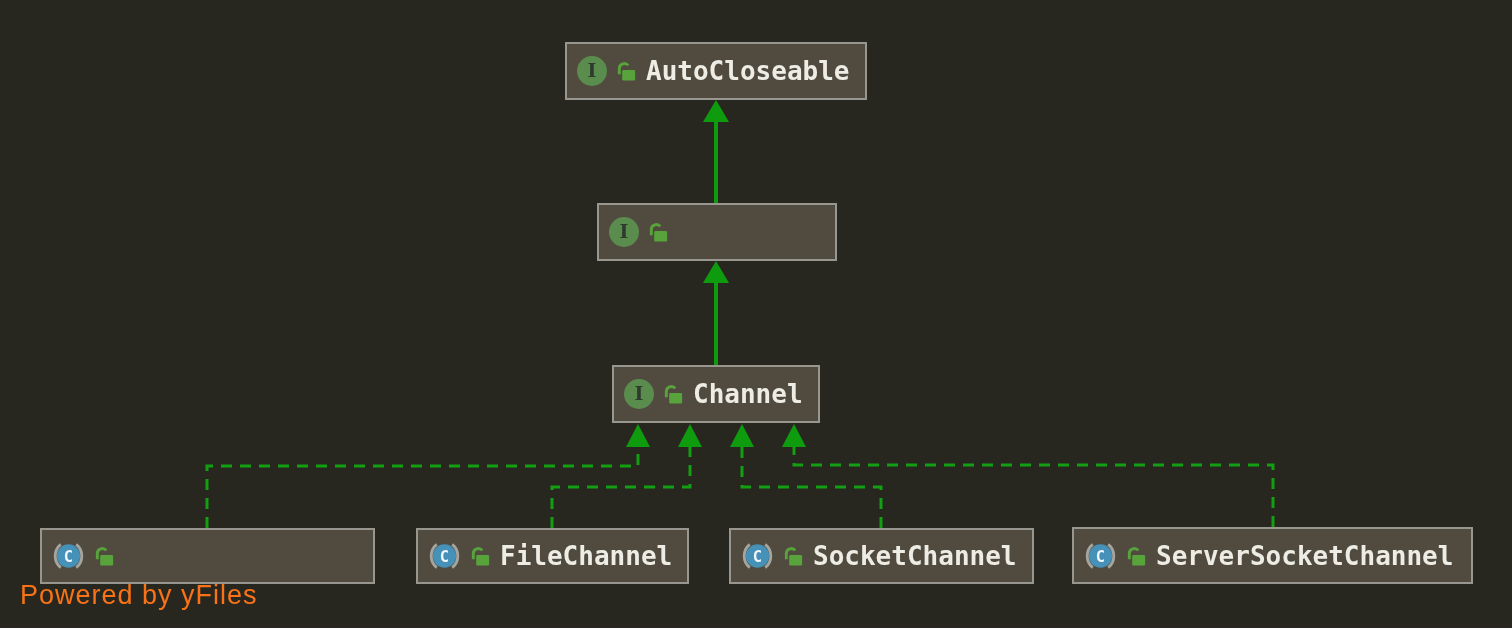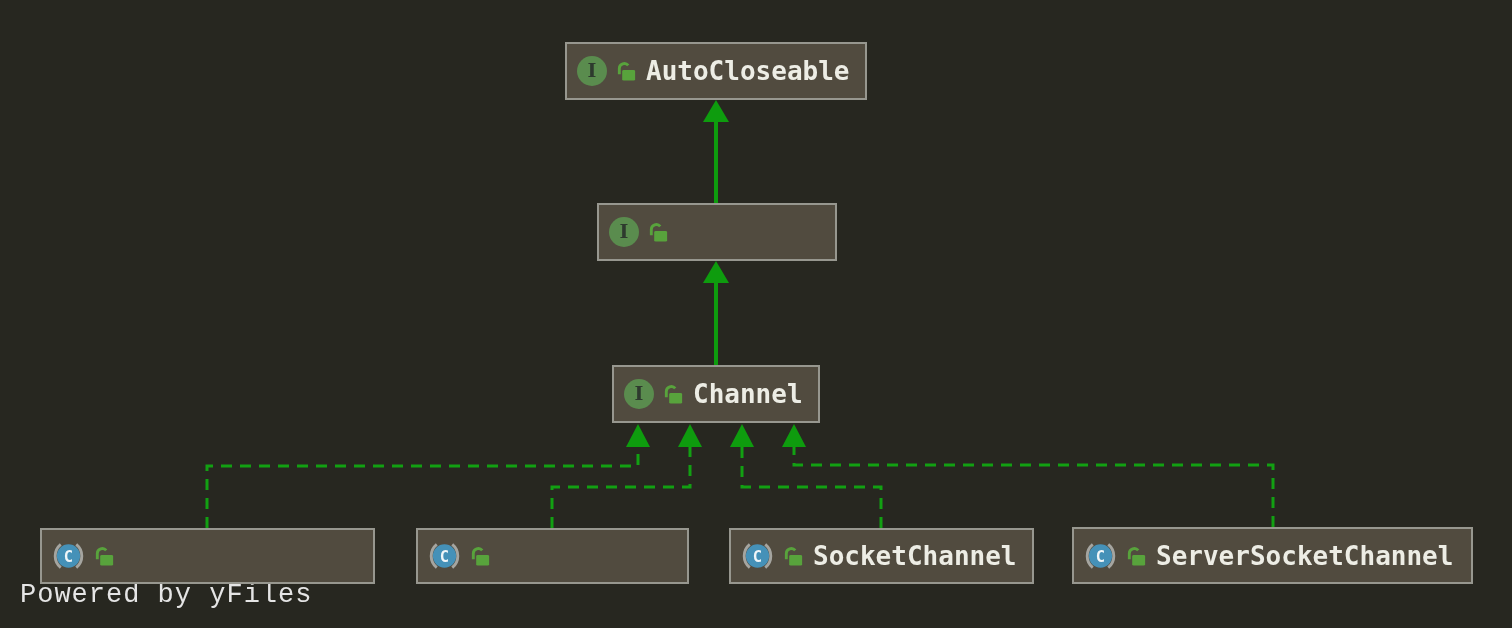--- a/index.html
+++ b/index.html
@@ -57,23 +57,23 @@
     font-size: 19px;
     line-height: 1;
     color: #2E3A2E;
     transform: translateY(-1px);
   }
   .icon-svg { display: block; flex: 0 0 auto; }
   .watermark {
     position: absolute;
     left: 20px;
     top: 580px;
-    font-family: Liberation Mono, monospace;
+    font-family: Liberation Sans, sans-serif;
     font-size: 27px;
-    color: #e5e5e5;
+    color: #f97316;
     letter-spacing: 1px;
     white-space: nowrap;
   }
 </style>
 </head>
 <body>
 
 <div class="stage">
 
   <svg class="edge-layer" width="1512" height="628" viewBox="0 0 1512 628">
@@ -160,20 +160,21 @@
     <svg class="icon-svg" width="33" height="30" viewBox="0 0 34 30">
       <path d="M9 3 A15.5 15.5 0 0 0 9 27" fill="none" stroke="#A5A5A0" stroke-width="3"></path>
       <path d="M25 3 A15.5 15.5 0 0 1 25 27" fill="none" stroke="#A5A5A0" stroke-width="3"></path>
       <circle cx="17" cy="15" r="12" fill="#4591B8"></circle>
       <text x="17" y="21" text-anchor="middle" font-family="DejaVu Sans Mono, monospace" font-weight="bold" font-size="16" fill="#EFF5F8">C</text>
     </svg>
     <svg class="icon-svg" width="23" height="24" viewBox="0 0 24 24">
       <path d="M4.5 15.5 V9.5 A5.2 5.2 0 0 1 13.8 6.2" fill="none" stroke="#58A33C" stroke-width="3"></path>
       <rect x="7.5" y="11" width="13.5" height="11" rx="1.5" fill="#58A33C"></rect>
     </svg>
+    <span class="label">FileChannel</span>
   </div>
 
   <div class="node" style="left:729px; top:528px; width:305px; height:56px;">
     <svg class="icon-svg" width="33" height="30" viewBox="0 0 34 30">
       <path d="M9 3 A15.5 15.5 0 0 0 9 27" fill="none" stroke="#A5A5A0" stroke-width="3"></path>
       <path d="M25 3 A15.5 15.5 0 0 1 25 27" fill="none" stroke="#A5A5A0" stroke-width="3"></path>
       <circle cx="17" cy="15" r="12" fill="#4591B8"></circle>
       <text x="17" y="21" text-anchor="middle" font-family="DejaVu Sans Mono, monospace" font-weight="bold" font-size="16" fill="#EFF5F8">C</text>
     </svg>
     <svg class="icon-svg" width="23" height="24" viewBox="0 0 24 24">

